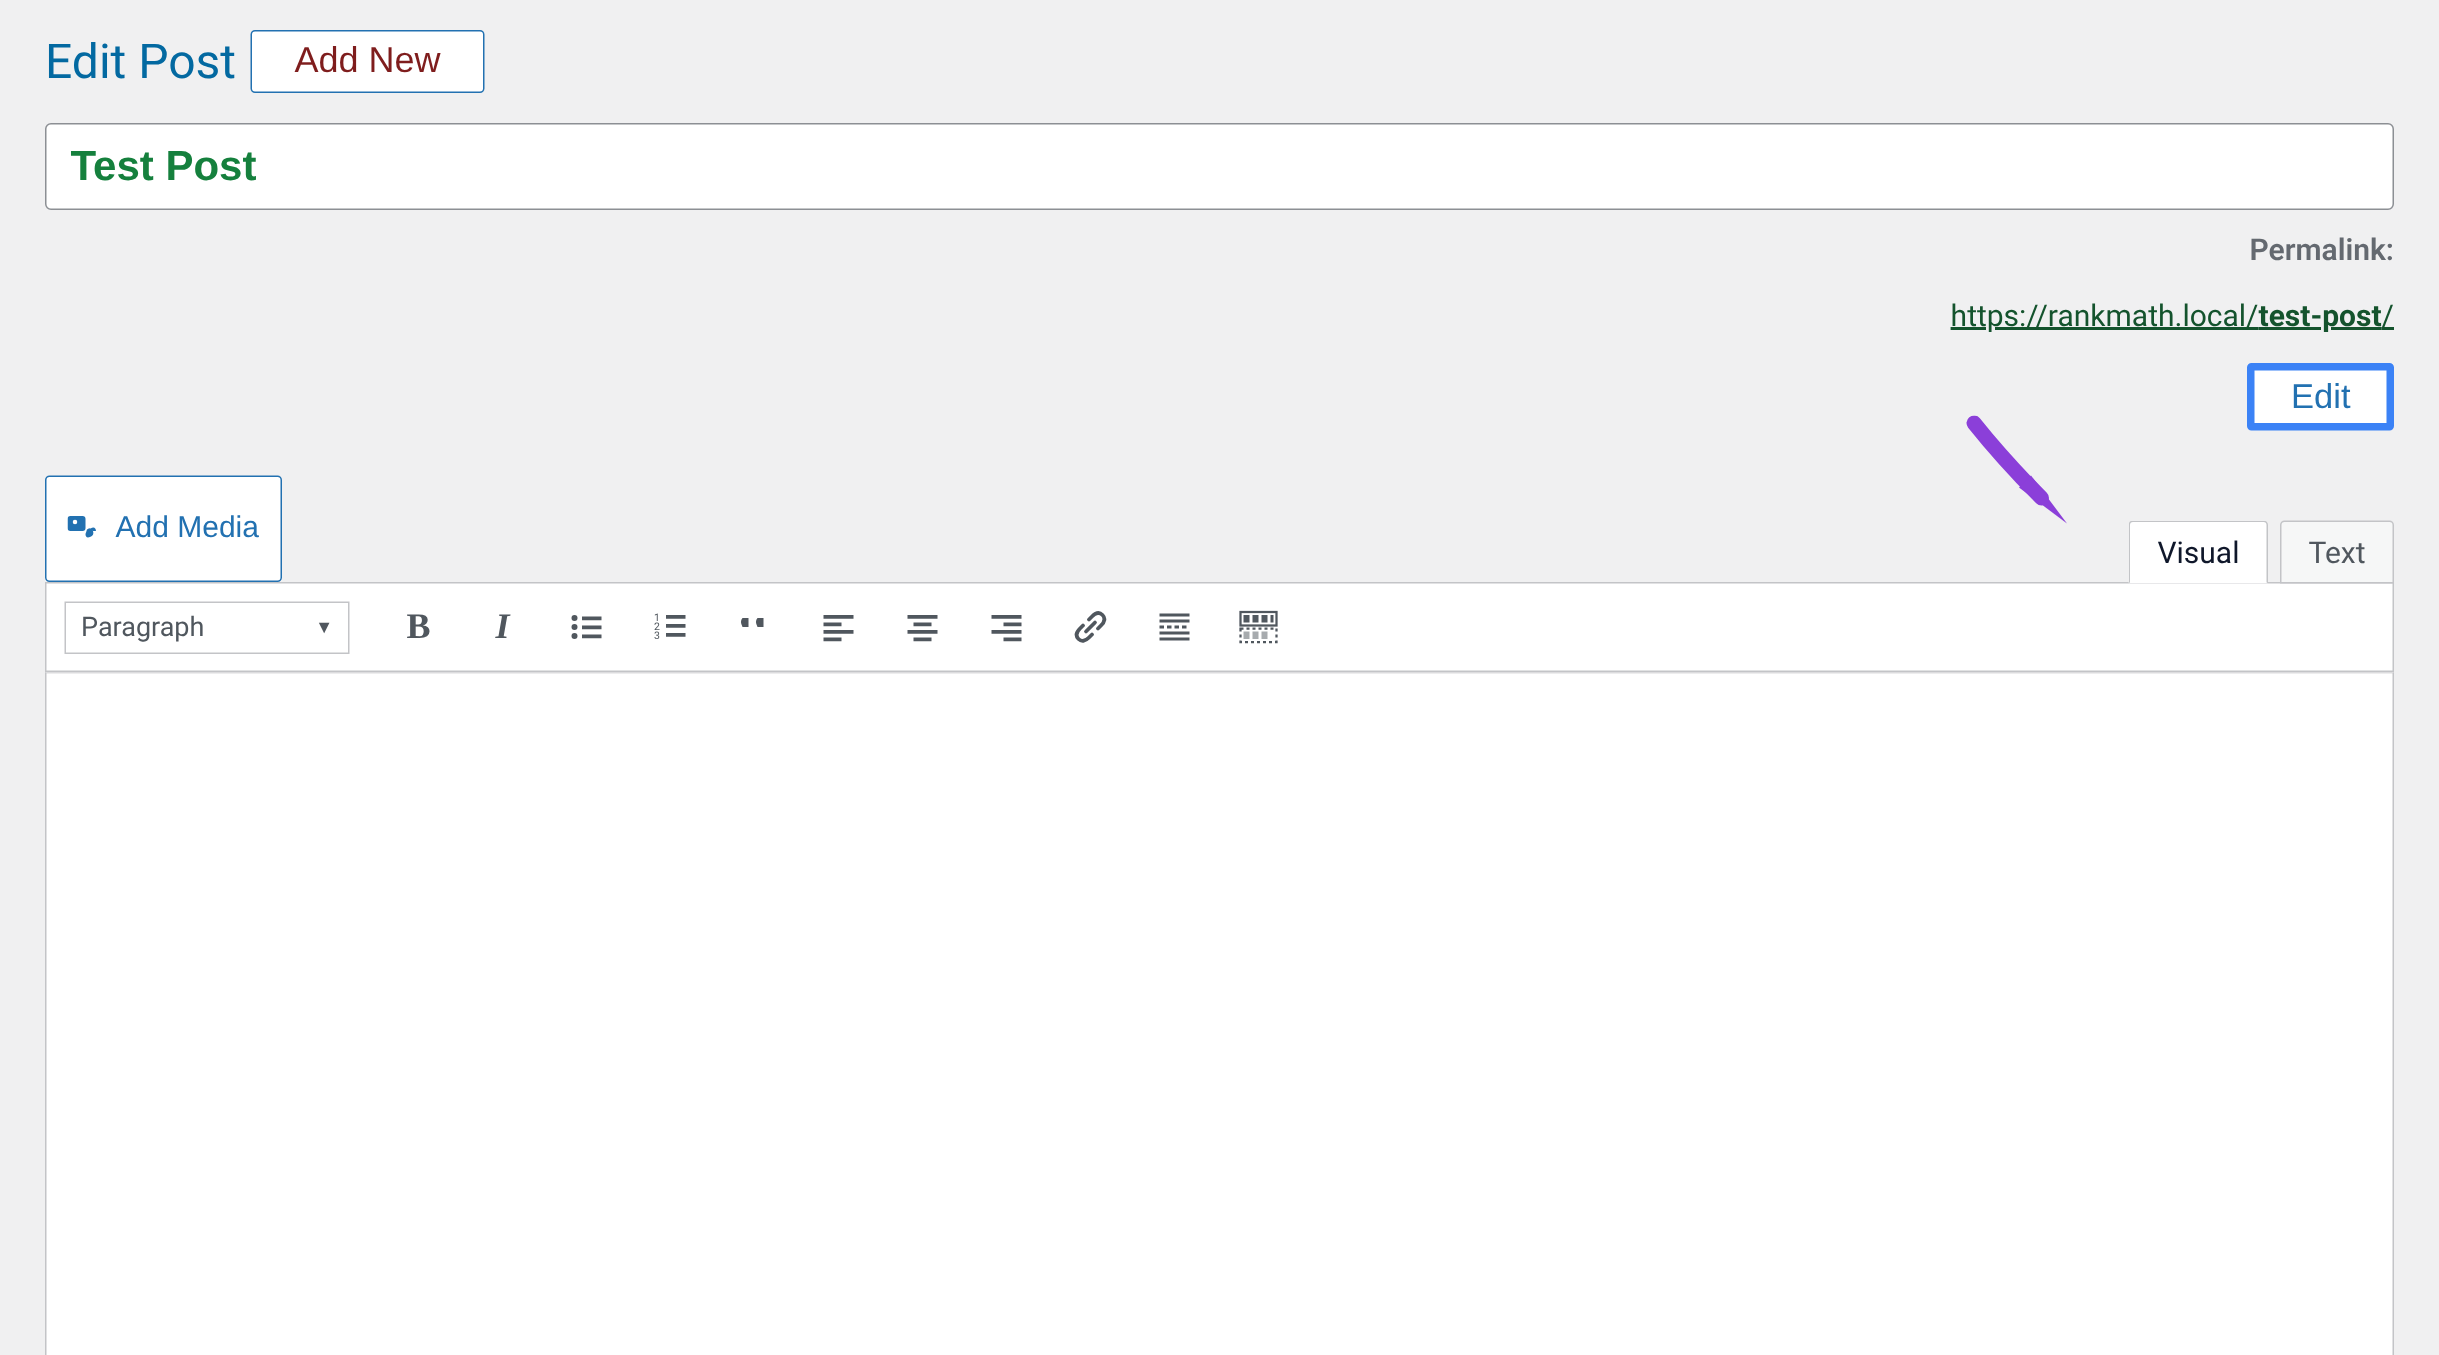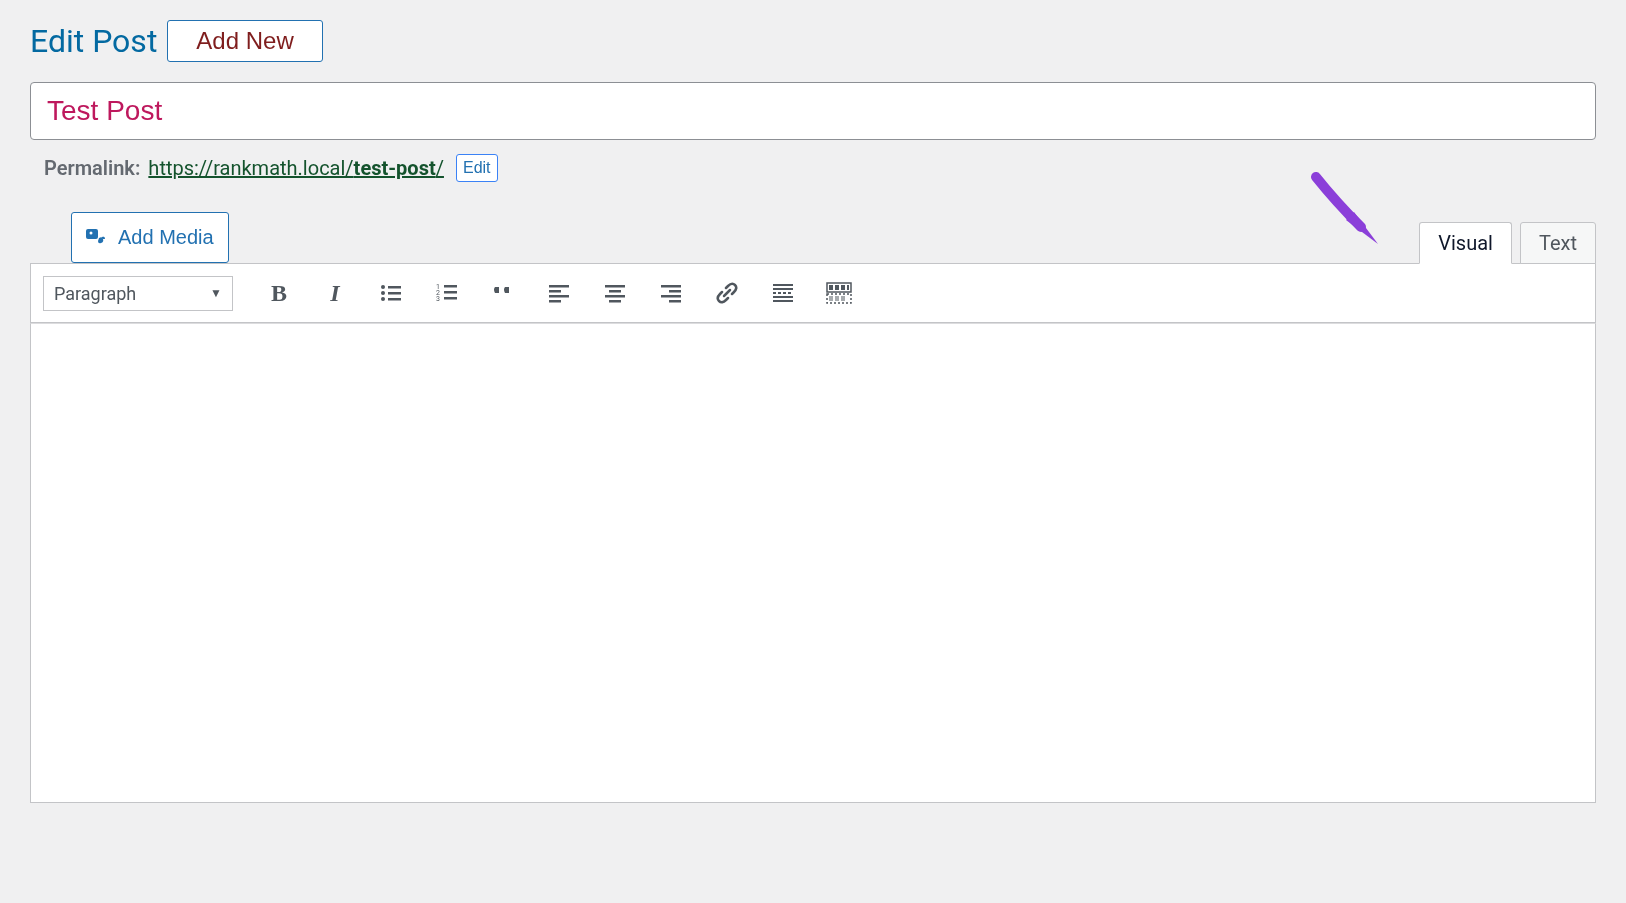--- a/index.html
+++ b/index.html
@@ -30,72 +30,72 @@
       cursor: pointer;
       border-radius: 3px;
     }
     .title-input {
       width: 100%;
       padding: 12px 16px;
       font-size: 28px;
       border: 1px solid #8c8f94;
       border-radius: 4px;
       background: #fff;
-      font-weight: 400;
-      color: #be185d;
+      font-weight: 700;
+      color: #15803d;
       margin-bottom: 14px;
     }
     .permalink-row {
       display: flex;
-      align-items: center;
-      gap: 8px;
+      align-items: flex-end;
+      gap: 20px;
       margin-left: 14px;
       margin-bottom: 30px;
+      flex-direction: column;
     }
     .permalink-label {
       font-size: 20px;
       font-weight: 600;
       color: #646970;
     }
     .permalink-link {
       font-size: 20px;
       color: #14532d;
       text-decoration: underline;
     }
     .permalink-slug {
       font-weight: 700;
     }
     .edit-btn {
       background: #fff;
-      border: 1px solid #3b82f6;
+      border: 5px solid #3b82f6;
       color: #2271b1;
-      padding: 4px 6px;
-      font-size: 16px;
+      padding: 4px 24px;
+      font-size: 23px;
       cursor: pointer;
       border-radius: 3px;
       margin-left: 4px;
     }
     .editor-header-row {
       display: flex;
       align-items: flex-end;
       justify-content: space-between;
       position: relative;
     }
     .add-media-btn {
       display: flex;
       align-items: center;
       gap: 8px;
       background: #fff;
       border: 1px solid #2271b1;
       color: #2271b1;
-      padding: 13px 14px;
+      padding: 23px 14px;
       font-size: 20px;
       cursor: pointer;
       border-radius: 3px;
-      margin-left: 41px;
     }
     .add-media-icon {
       display: inline-flex;
     }
     .editor-tabs {
       display: flex;
       gap: 8px;
       margin-bottom: -1px;
     }
     .editor-tab {

